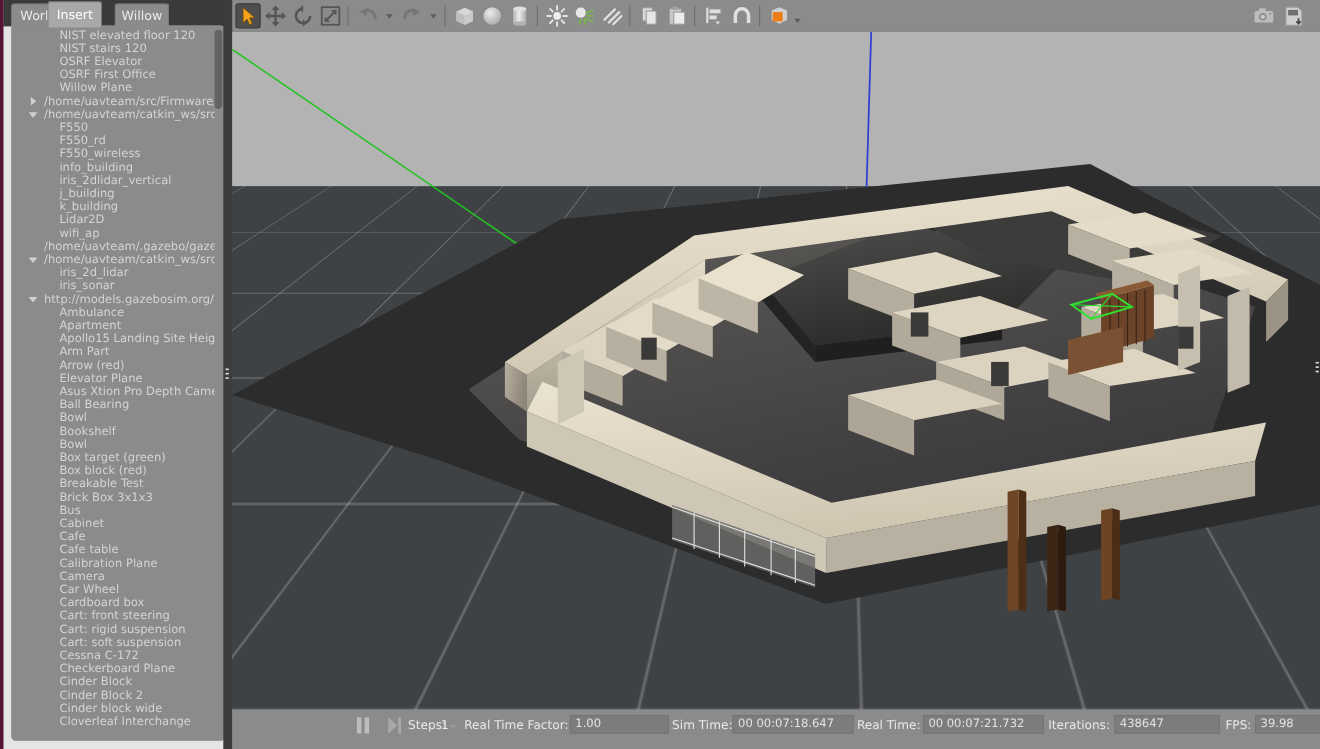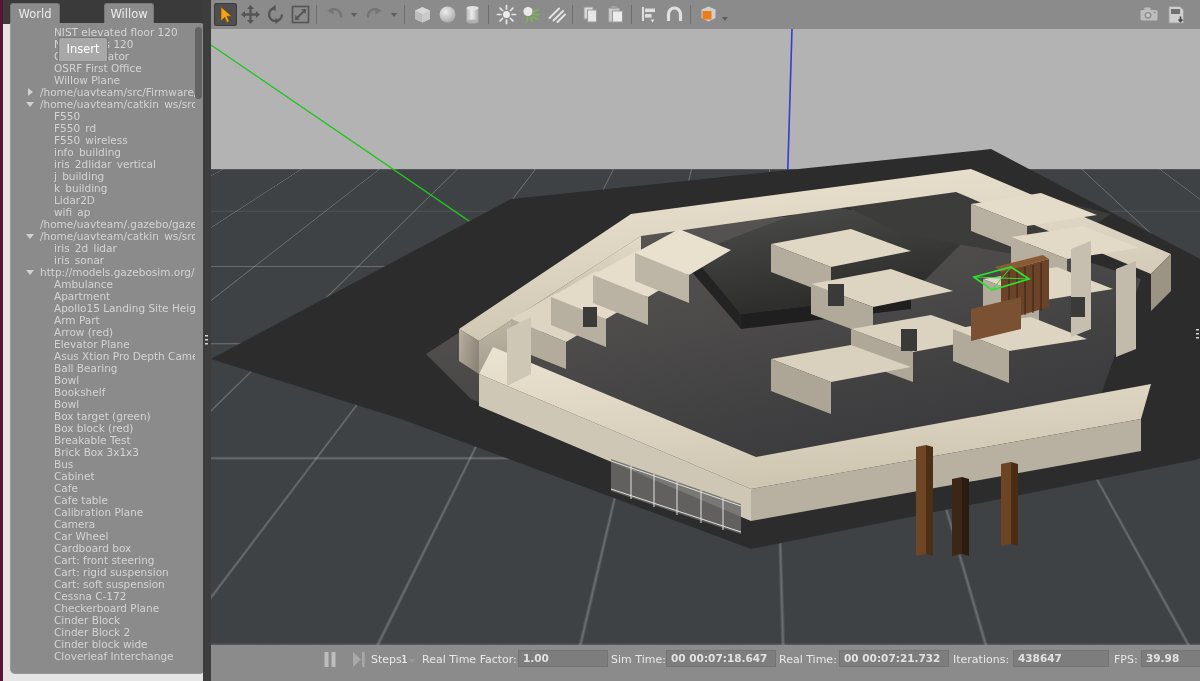--- a/index.html
+++ b/index.html
@@ -19,21 +19,21 @@
   #left-panel{position:absolute;left:3px;top:0;width:207px;height:681px;background:#e5e5e5;}
   .tabbar{position:absolute;left:0;top:0;width:207px;height:24px;background:#3a3a3a;}
   .tab{
     position:absolute;top:3px;height:21px;line-height:20px;text-align:center;
     background:#8b8b8b;color:#ebebeb;font-size:11.5px;
     border-top-left-radius:3px;border-top-right-radius:3px;
     border:1px solid #777;border-bottom:none;cursor:default;
   }
   .tab.active{background:#a8a8a8;color:#fff;top:1px;height:23px;line-height:22px;z-index:3;}
   #tab-world{left:7px;width:48px;}
-  #tab-insert{left:55px;width:48px;margin-top:36px;}
+  #tab-insert{left:40px;width:48px;}
   #tab-layers{left:101px;width:48px;}
 
   .tree-wrap{
     position:absolute;left:7px;top:23px;width:193px;height:650px;
     background:#8b8b8b;border:1px solid #999;border-top:none;
     border-radius:0 5px 5px 5px;overflow:hidden;
   }
   .tree-inner{position:absolute;left:4px;top:0;width:180px;padding-top:3px;}
   .tree-row{
     position:relative;height:12px;line-height:12px;font-size:10.5px;color:#d4d4d4;
@@ -91,21 +91,21 @@
       linear-gradient(#d6d6d6,#d6d6d6) 0 0/3px 1.5px no-repeat,
       linear-gradient(#d6d6d6,#d6d6d6) 0 4px/3px 1.5px no-repeat,
       linear-gradient(#d6d6d6,#d6d6d6) 0 8px/3px 1.5px no-repeat;z-index:9;}
 
   
   #bottombar{position:absolute;left:0;top:645px;width:989px;height:36px;background:#8b8b8b;}
   #bottom-inner{position:absolute;left:0;top:0;width:989px;height:28px;}
   .bb-label{position:absolute;top:8px;font-size:11px;color:#e8e8e8;white-space:nowrap;}
   .bb-field{position:absolute;top:5px;height:15px;line-height:15px;background:#7d7d7d;
     border:1px solid #747474;color:#e2e2e2;font-size:10.5px;padding-left:4px;
-    white-space:nowrap;overflow:hidden;font-weight:bold;}
+    white-space:nowrap;overflow:hidden;}
   .ctlbtn{position:absolute;top:7px;cursor:default;}
 
   
   .tr-icon{position:absolute;top:4px;width:22px;height:21px;cursor:default;border-radius:3px;}
 </style>
 </head>
 <body>
 
 <div id="app">
 

